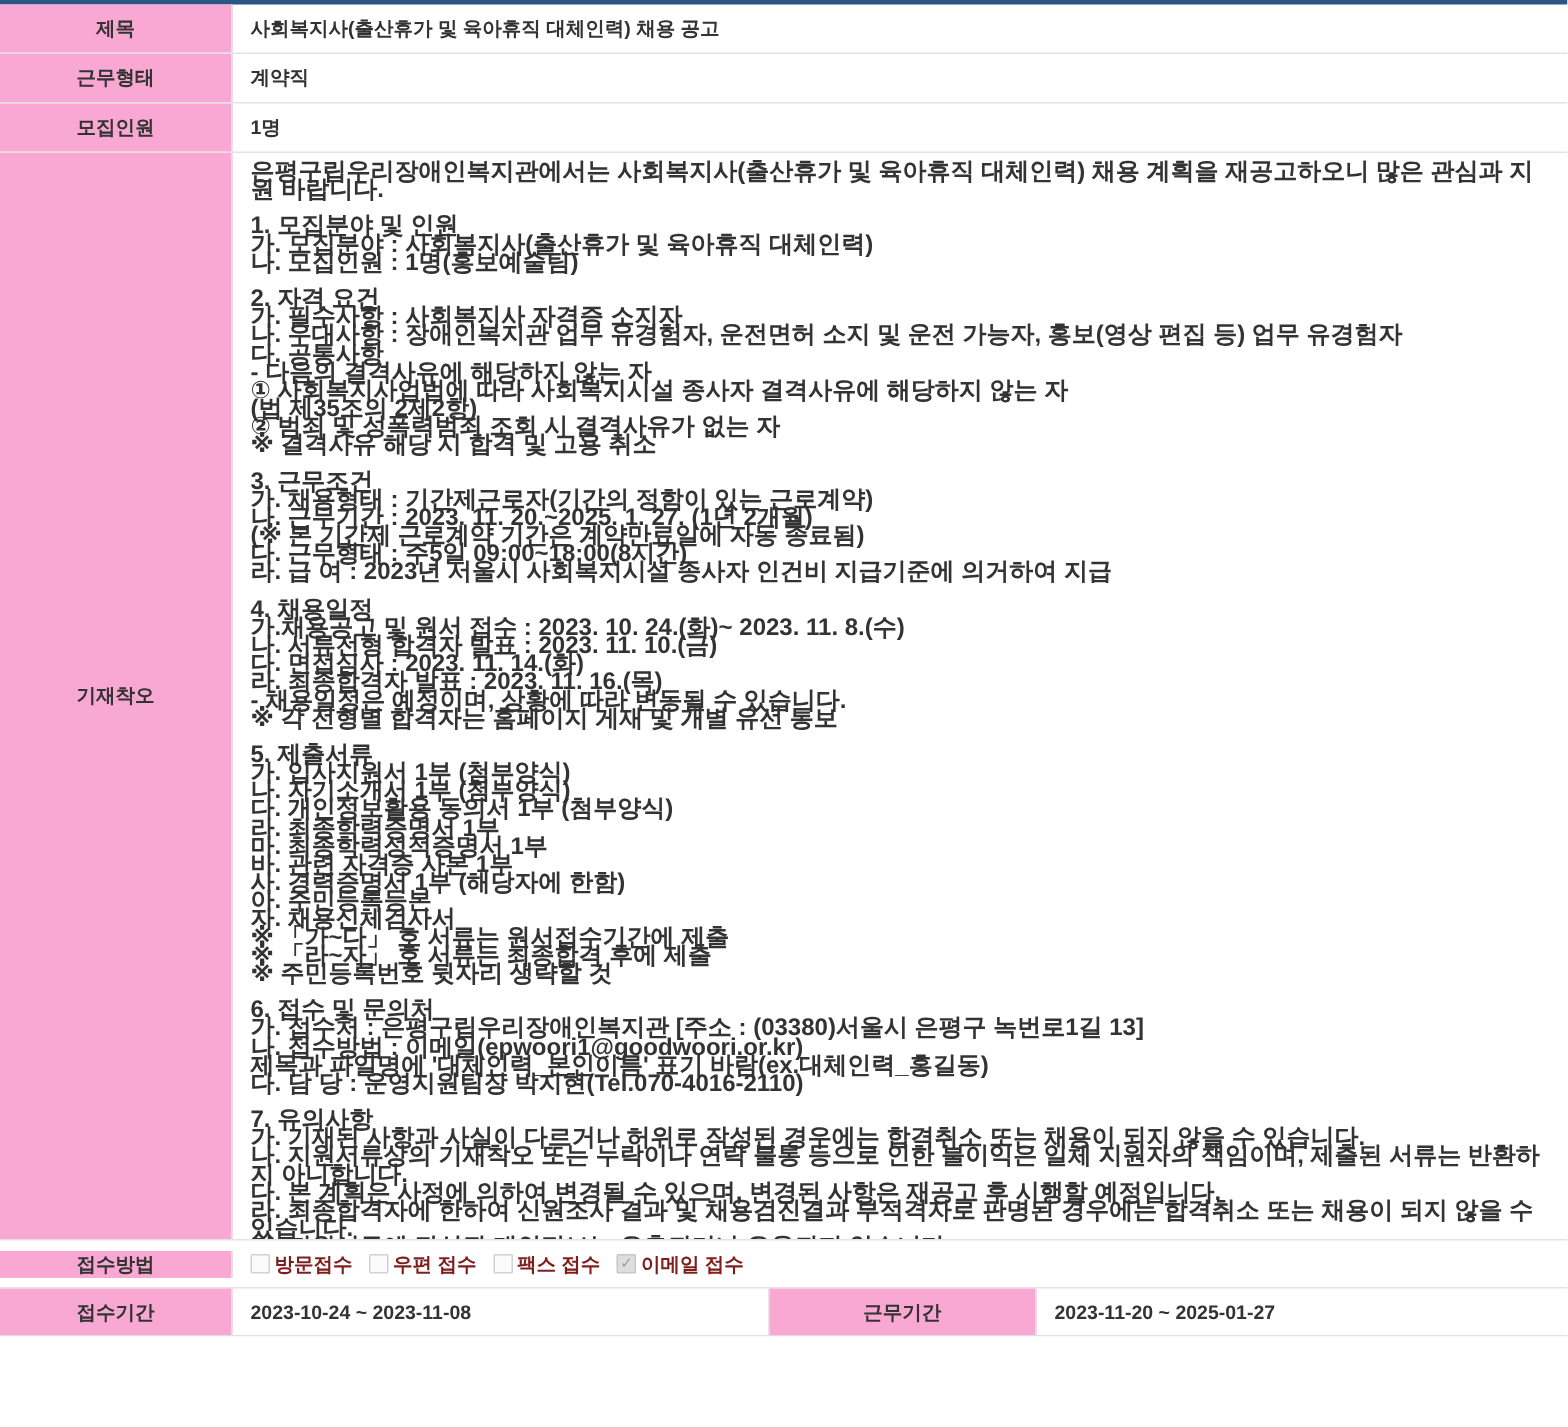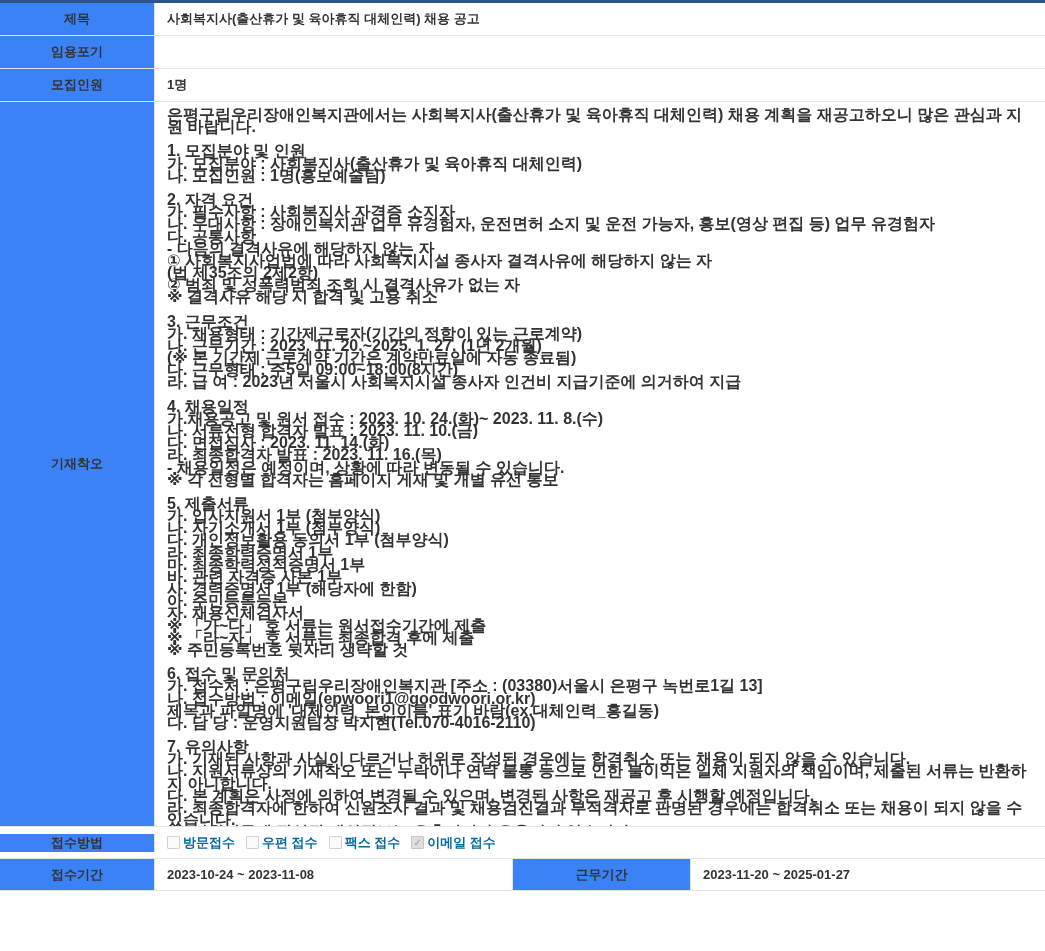--- a/index.html
+++ b/index.html
@@ -17,21 +17,21 @@
   }
   .row {
     display: flex;
     border-bottom: 1px solid #e3e3e3;
     box-sizing: border-box;
   }
   .row:last-child { border-bottom: none; }
   .label-cell {
     width: 155px;
     min-width: 155px;
-    background: #3b82f6;
+    background: #f9a8d4;
     border-right: 1px solid #e3e3e3;
     display: flex;
     align-items: center;
     justify-content: center;
     font-size: 13px;
     font-weight: bold;
     color: #333333;
     box-sizing: border-box;
   }
   .value-cell {
@@ -90,21 +90,21 @@
     background: #dedede;
     border-color: #c6c6c6;
     color: #9a9a9a;
   }
   .checkbox[data-checked="true"]::after {
     content: "✓";
   }
   .option-label {
     font-size: 13px;
     font-weight: bold;
-    color: #0369a1;
+    color: #7f1d1d;
   }
 
   .split-row { display: flex; }
   .split-row .value-cell.first-value {
     width: 358px;
     min-width: 358px;
     flex: none;
     border-right: 1px solid #e3e3e3;
   }
   .split-row .label-cell.second-label {
@@ -118,21 +118,22 @@
 <body>
 
 <div class="board">
 
   <div class="row row-simple">
     <div class="label-cell">제목</div>
     <div class="value-cell">사회복지사(출산휴가 및 육아휴직 대체인력) 채용 공고</div>
   </div>
 
   <div class="row row-simple">
-    <div class="label-cell">임용포기</div>
+    <div class="label-cell">근무형태</div>
+    <div class="value-cell">계약직</div>
   </div>
 
 
   <div class="row row-simple">
     <div class="label-cell">모집인원</div>
     <div class="value-cell">1명</div>
   </div>
 
   <div class="row row-qual">
     <div class="label-cell">기재착오</div>

